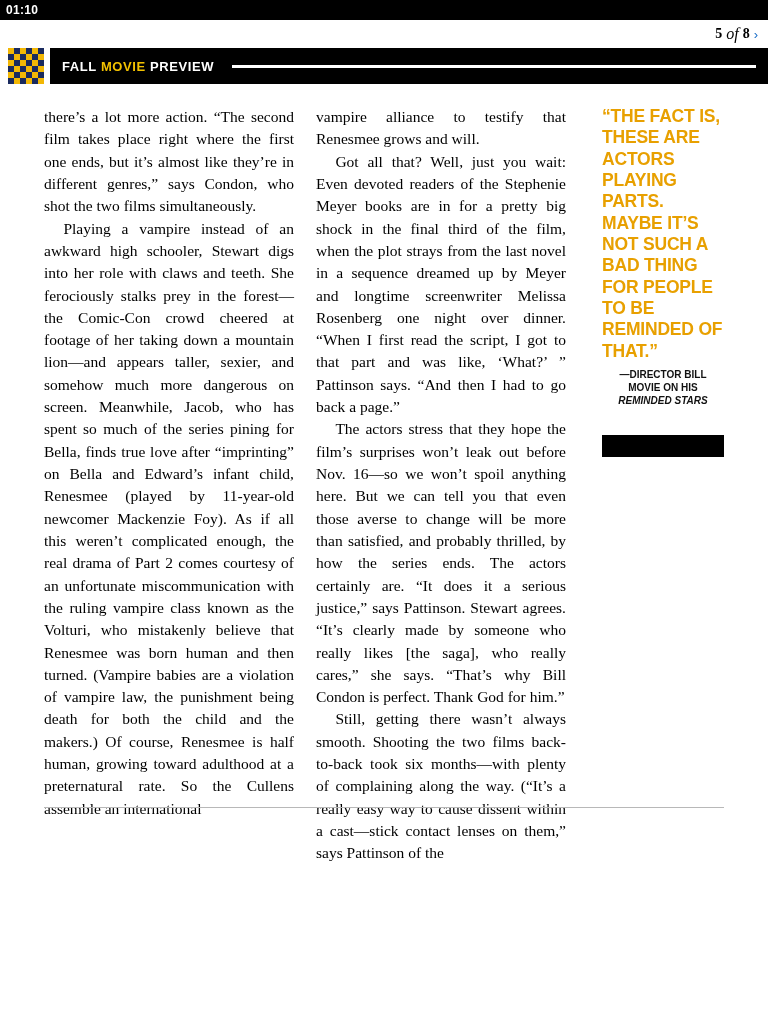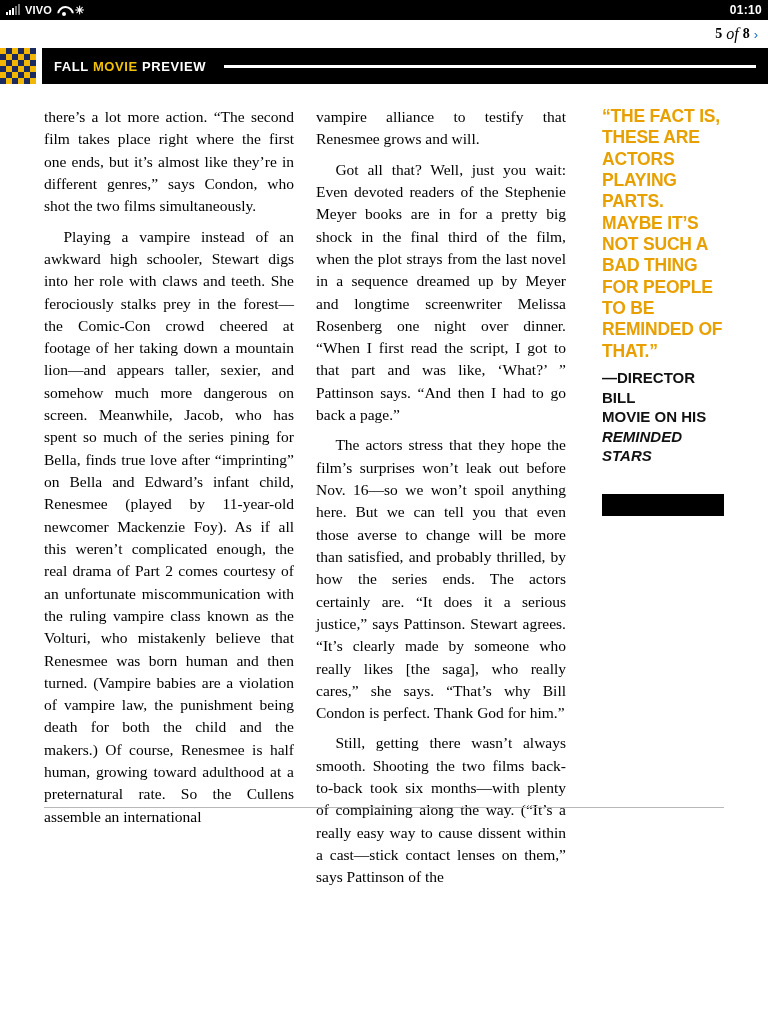--- a/index.html
+++ b/index.html
@@ -130,20 +130,21 @@
     color: #1b6ec8;
     font-size: 13px;
     font-family: "Liberation Sans", sans-serif;
   }
 
   
   .mag-header {
     display: flex;
     align-items: stretch;
     height: 36px;
+    padding-left: 8px;
     box-sizing: border-box;
   }
   .checker {
     width: 36px;
     flex: 0 0 36px;
     background-color: #f2b705;
     background-image:
       linear-gradient(45deg, #1a2a5e 25%, transparent 25%, transparent 75%, #1a2a5e 75%),
       linear-gradient(45deg, #1a2a5e 25%, transparent 25%, transparent 75%, #1a2a5e 75%);
     background-size: 12px 12px;
@@ -187,43 +188,43 @@
   }
   .col {
     width: 260px;
     font-size: 15.5px;
     line-height: 1.44;
     color: #000000;
     text-align: justify;
     hyphens: auto;
   }
   .col p { margin: 0; }
-  .col p + p { text-indent: 1.25em; margin-top: 8px; }
+  .col p + p { text-indent: 1.25em; }
 
   
   .side-col {
     width: 125px;
     margin-left: 14px;
   }
   .pull-quote {
     color: #e8a000;
     font-family: "Liberation Sans", sans-serif;
     font-weight: bold;
     font-size: 17.5px;
     line-height: 1.22;
     letter-spacing: -0.2px;
   }
   .pull-attr {
     margin-top: 6px;
     font-family: "Liberation Sans", sans-serif;
-    font-size: 15px;
+    font-size: 10px;
     font-weight: bold;
     color: #111111;
     line-height: 1.3;
-    text-align: left;
+    text-align: center;
   }
   .pull-attr .ital { font-style: italic; font-weight: bold; }
   .side-image {
     margin-top: 28px;
     width: 122px;
     height: 22px;
     background: #000000;
   }
 
   
@@ -233,32 +234,20 @@
     right: 44px;
     bottom: 0;
     height: 1px;
     background: #b8b8b8;
   }
 </style>
 </head>
 <body>
 
 <div class="status-bar">
-  <div class="status-left">
-    <span class="signal-bars">
-      <i></i>
-        <i></i>
-        <i></i>
-        <i></i>
-        <i></i>
-    </span>
-    <span class="carrier">VIVO</span>
-    <span class="wifi-icon"></span>
-    <span class="sync-icon">✳</span>
-  </div>
   <div class="status-center">01:10</div>
 </div>
 
 <div class="page-bar">
   <b>5</b>
   <span class="of">of</span>
   <b>8</b>
   <span class="page-arrow">›</span>
 </div>
 

